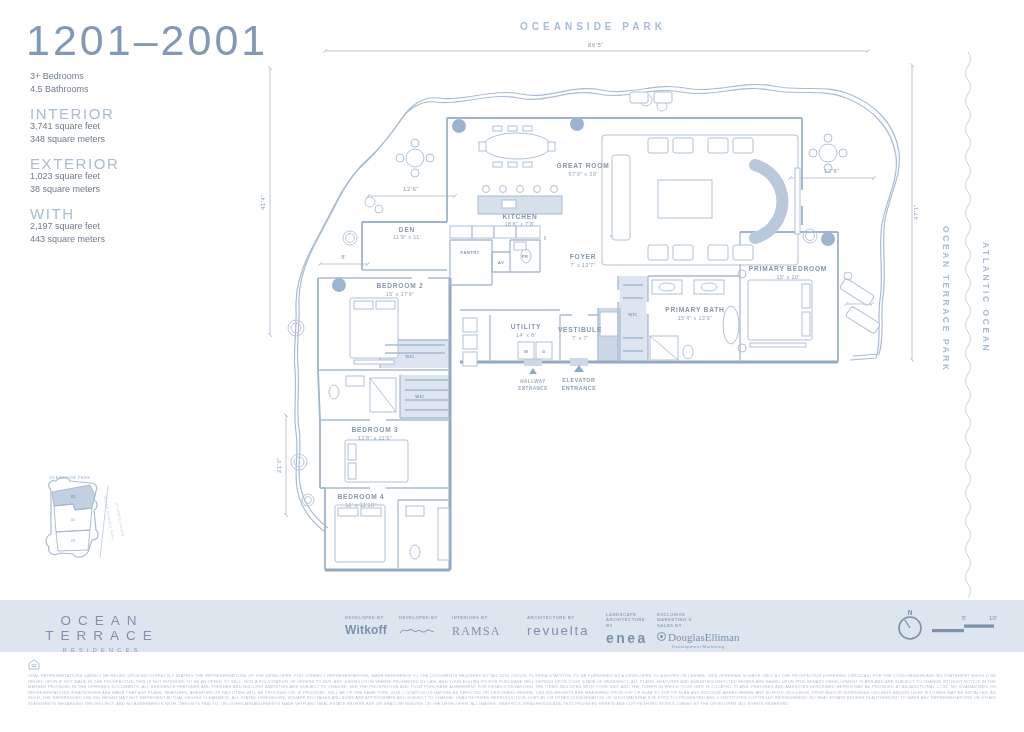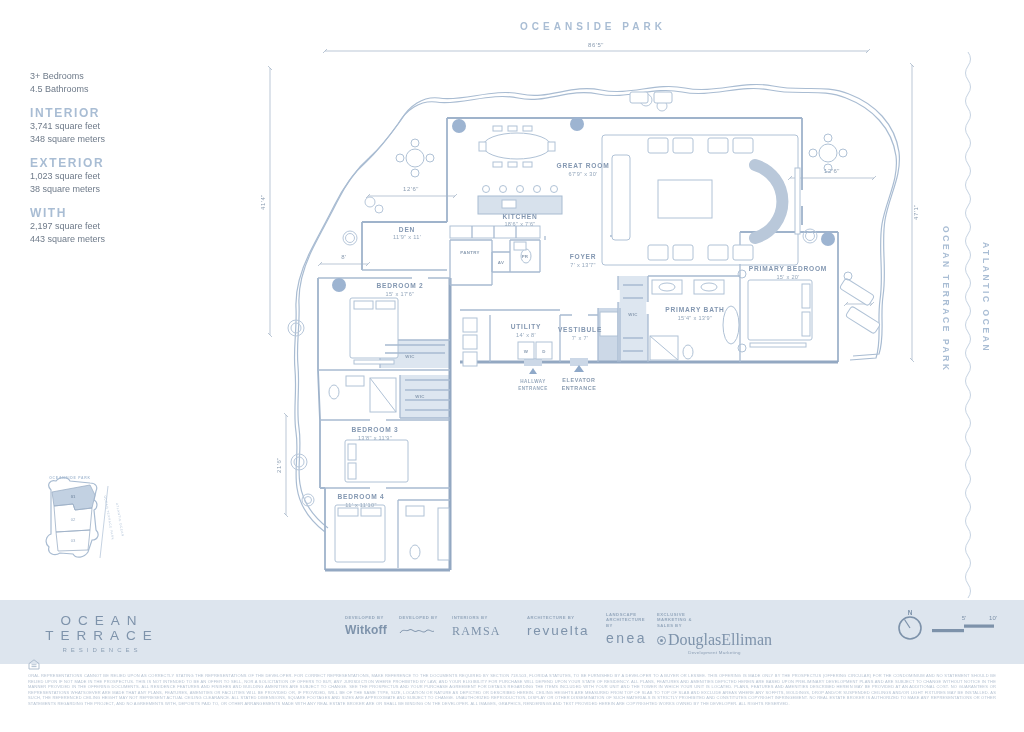--- a/index.html
+++ b/index.html
@@ -2,21 +2,21 @@
 <html><head>
 <meta charset="utf-8">
 <style>
   html,body{margin:0;padding:0;background:#ffffff;}
   .page{position:relative;width:1024px;height:732px;background:#ffffff;overflow:hidden;
         font-family:"Liberation Sans",sans-serif;}
   
   .unit-title{position:absolute;left:26px;top:16px;font-size:43px;font-weight:500;
       letter-spacing:3px;color:#8299b5;}
   .specs{position:absolute;left:30px;top:70px;font-size:9px;color:#6f7b8a;line-height:13px;}
-  .specs .sec{margin-top:11px;color:#a9bdd4;letter-spacing:1.6px;font-size:12px;font-weight:700;}
+  .specs .sec{margin-top:11px;color:#a9bdd4;letter-spacing:1.6px;font-size:15px;font-weight:400;}
   
   .park-label{position:absolute;left:468px;top:21px;width:250px;text-align:center;
       font-size:10px;letter-spacing:4px;color:#a9bdd4;font-weight:600;}
   
   .vlab{position:absolute;writing-mode:vertical-rl;font-size:8.5px;letter-spacing:2.6px;
       color:#a9bdd4;font-weight:600;}
   .vlab.otp{left:941px;top:226px;height:150px;}
   .vlab.ao{left:981px;top:242px;height:120px;}
   .wavy{position:absolute;left:960px;top:52px;}
   
@@ -38,49 +38,50 @@
   .furn2{stroke:#b0c2d6;stroke-width:1;fill:none;}
   .tree{stroke:#b7c7da;stroke-width:1;fill:none;}
   .dimline{stroke:#9fb0c4;stroke-width:.7;fill:none;}
   .col{fill:#9db4d1;}
   .shade{fill:#ccd8e7;}
   .shade2{fill:#dde6f0;}
   
   .keymap{position:absolute;left:18px;top:468px;}
   .keymap text{font-family:"Liberation Sans",sans-serif;}
   
-  .footer{position:absolute;left:0;top:600px;width:1024px;height:64px;background:#dde5ee;}
+  .footer{position:absolute;left:0;top:600px;width:1024px;height:52px;background:#dde5ee;}
   .brand{position:absolute;left:26px;top:13px;width:152px;text-align:center;color:#7e93ab;}
   .brand .b1{font-size:13.5px;letter-spacing:7px;font-weight:500;}
   .brand .b2{font-size:6px;letter-spacing:4px;margin-top:4px;color:#8ea1b6;}
   .credit{position:absolute;top:15px;color:#7e93ab;}
   .cap{font-size:4.2px;letter-spacing:.5px;color:#94a7bc;white-space:nowrap;font-weight:600;}
   .cap2{font-size:4.2px;letter-spacing:.5px;color:#94a7bc;width:46px;line-height:5.4px;font-weight:600;}
   .lg-witkoff{font-size:12px;font-weight:700;margin-top:3px;letter-spacing:.2px;}
   .lg-ramsa{font-family:"Liberation Serif",serif;font-size:12px;letter-spacing:1.2px;margin-top:4px;}
   .lg-revuelta{font-size:13.5px;font-weight:500;letter-spacing:1.8px;margin-top:3px;text-align:center;}
-  .lg-enea{font-size:14px;font-weight:400;letter-spacing:2.5px;margin-top:2px;}
-  .lg-elliman{font-family:"Liberation Serif",serif;font-size:16px;margin-top:3px;white-space:nowrap;}
+  .lg-enea{font-size:14px;font-weight:700;letter-spacing:2.5px;margin-top:2px;}
+  .lg-elliman{font-family:"Liberation Serif",serif;font-size:11px;margin-top:3px;white-space:nowrap;}
   .de-dot{display:inline-block;width:7px;height:7px;border:1px solid #7e93ab;border-radius:50%;
       margin-right:2px;position:relative;top:0px;}
   .de-dot::after{content:"";position:absolute;left:2px;top:2px;width:3px;height:3px;
       background:#7e93ab;border-radius:50%;}
   .lg-sub{font-size:4.4px;color:#8a9db3;margin-top:1px;text-align:center;letter-spacing:.3px;}
   .compass{position:absolute;left:895px;top:606px;}
   .scalebar{position:absolute;left:930px;top:610px;}
   
   .eho{position:absolute;left:28px;top:659px;}
   .legal{position:absolute;left:28px;top:673px;width:968px;font-size:4px;line-height:5.6px;
       color:#b4c1d1;text-align:justify;letter-spacing:.18px;}
 </style>
 </head>
 <body>
 
 <div class="page">
 
+  <div class="unit-title">1201–2001</div>
   <div class="specs">
     <div>3+ Bedrooms</div>
     <div>4.5 Bathrooms</div>
     <div class="sec">INTERIOR</div>
     <div>3,741 square feet</div>
     <div>348 square meters</div>
     <div class="sec">EXTERIOR</div>
     <div>1,023 square feet</div>
     <div>38 square meters</div>
     <div class="sec">WITH</div>

